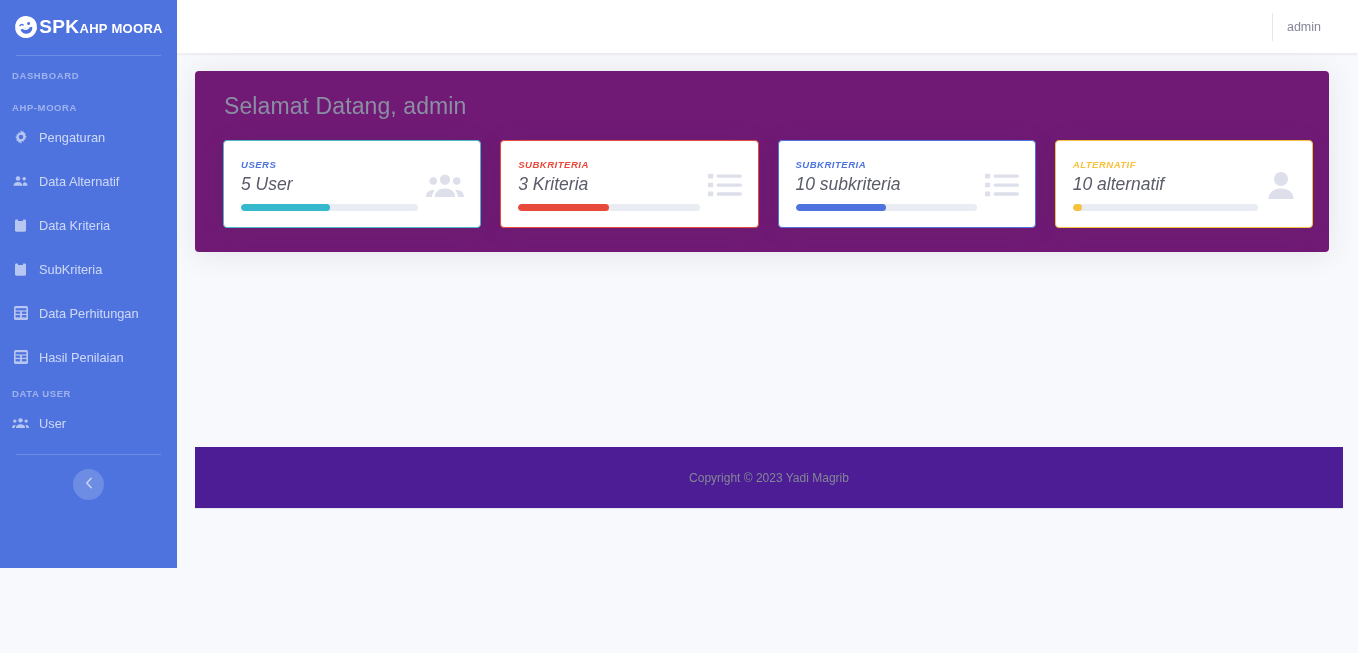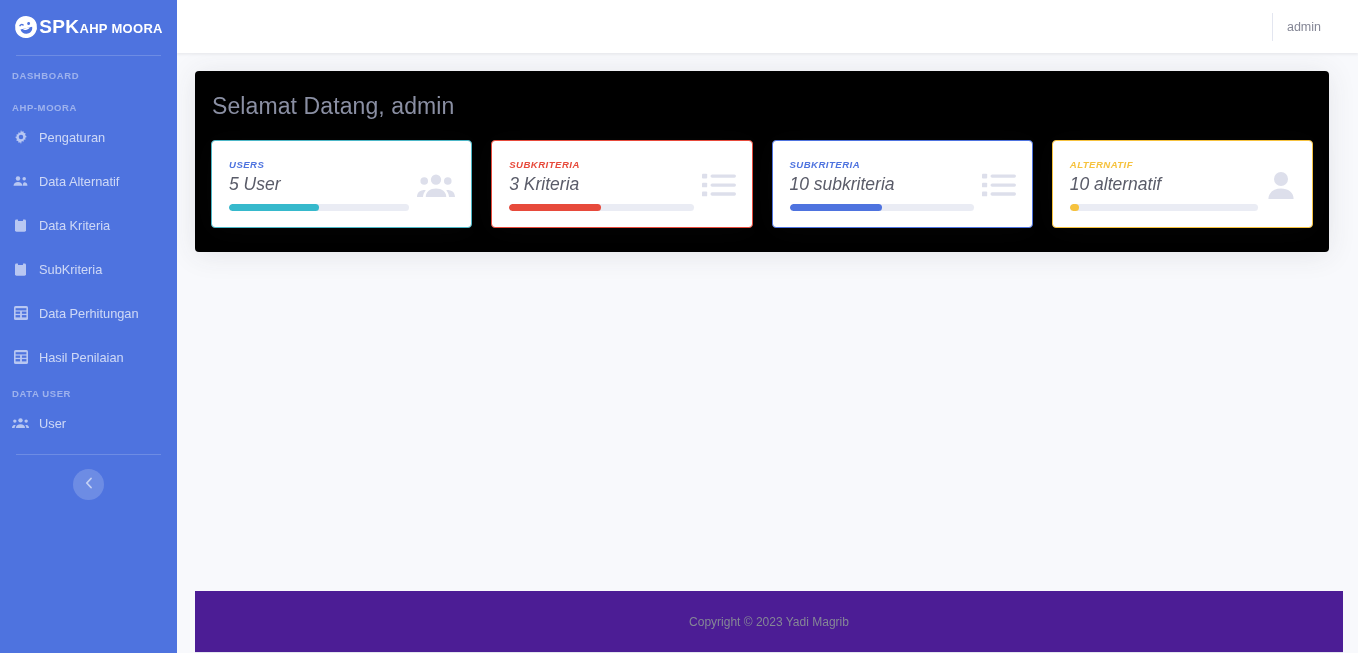--- a/index.html
+++ b/index.html
@@ -6,21 +6,21 @@
   html, body {
     width: 1358px; height: 653px;
     font-family: "Liberation Sans", sans-serif;
     background: #f8f9fc;
     overflow: hidden;
   }
   .app { display: flex; width: 1358px; height: 653px; }
 
   
   .sidebar {
-    width: 177px; height: 653px; flex: 0 0 177px;
+    width: 177px; height: 568px; flex: 0 0 177px;
     background: #4e73df;
     color: #fff;
     position: relative;
     overflow: hidden;
   }
   .brand {
     height: 48px;
     display: flex; align-items: center; justify-content: center;
     padding-top: 6px;
     text-decoration: none; color: #fff;
@@ -68,42 +68,42 @@
   .toggle-btn {
     width: 31px; height: 31px; border-radius: 50%;
     background: rgba(255,255,255,.18);
     border: none; cursor: pointer;
     color: rgba(255,255,255,.55);
     display: flex; align-items: center; justify-content: center;
     font-size: 12px;
   }
 
   
-  .content { flex: 1; display: flex; flex-direction: column; height: 653px; background: #f8f9fc; min-width: 0; }
+  .content { flex: 1; display: flex; flex-direction: column; height: 509px; background: #f8f9fc; min-width: 0; }
 
   .topbar {
     height: 53px; background: #fff;
     display: flex; align-items: center; justify-content: flex-end;
     box-shadow: 0 2px 2px rgba(58,59,69,.06);
     flex: 0 0 53px;
   }
   .topbar-divider {
     width: 0; height: 28px; border-left: 1px solid #e3e6f0; margin-right: 14px;
   }
   .topbar-user {
     font-size: 12.5px; color: #858796; margin-right: 37px; cursor: pointer;
   }
 
   .main { flex: 1; padding: 18px 15px 0 18px; overflow: hidden; }
 
   .panel {
-    background: #000000;
+    background: #701a75;
     border-radius: 4px;
     box-shadow: 0 .15rem 1.75rem 0 rgba(58,59,69,.1);
-    padding: 22px 16px 24px 16px;
+    padding: 22px 16px 24px 28px;
     margin: 0 14px 0 0;
   }
   .panel-title {
     font-size: 23px; font-weight: 400; color: #8a8fa3;
     padding-left: 1px; margin-bottom: 20px; letter-spacing: .1px;
   }
 
   .cards { display: flex; gap: 19px; }
   .card {
     flex: 1 1 0; min-width: 0;

